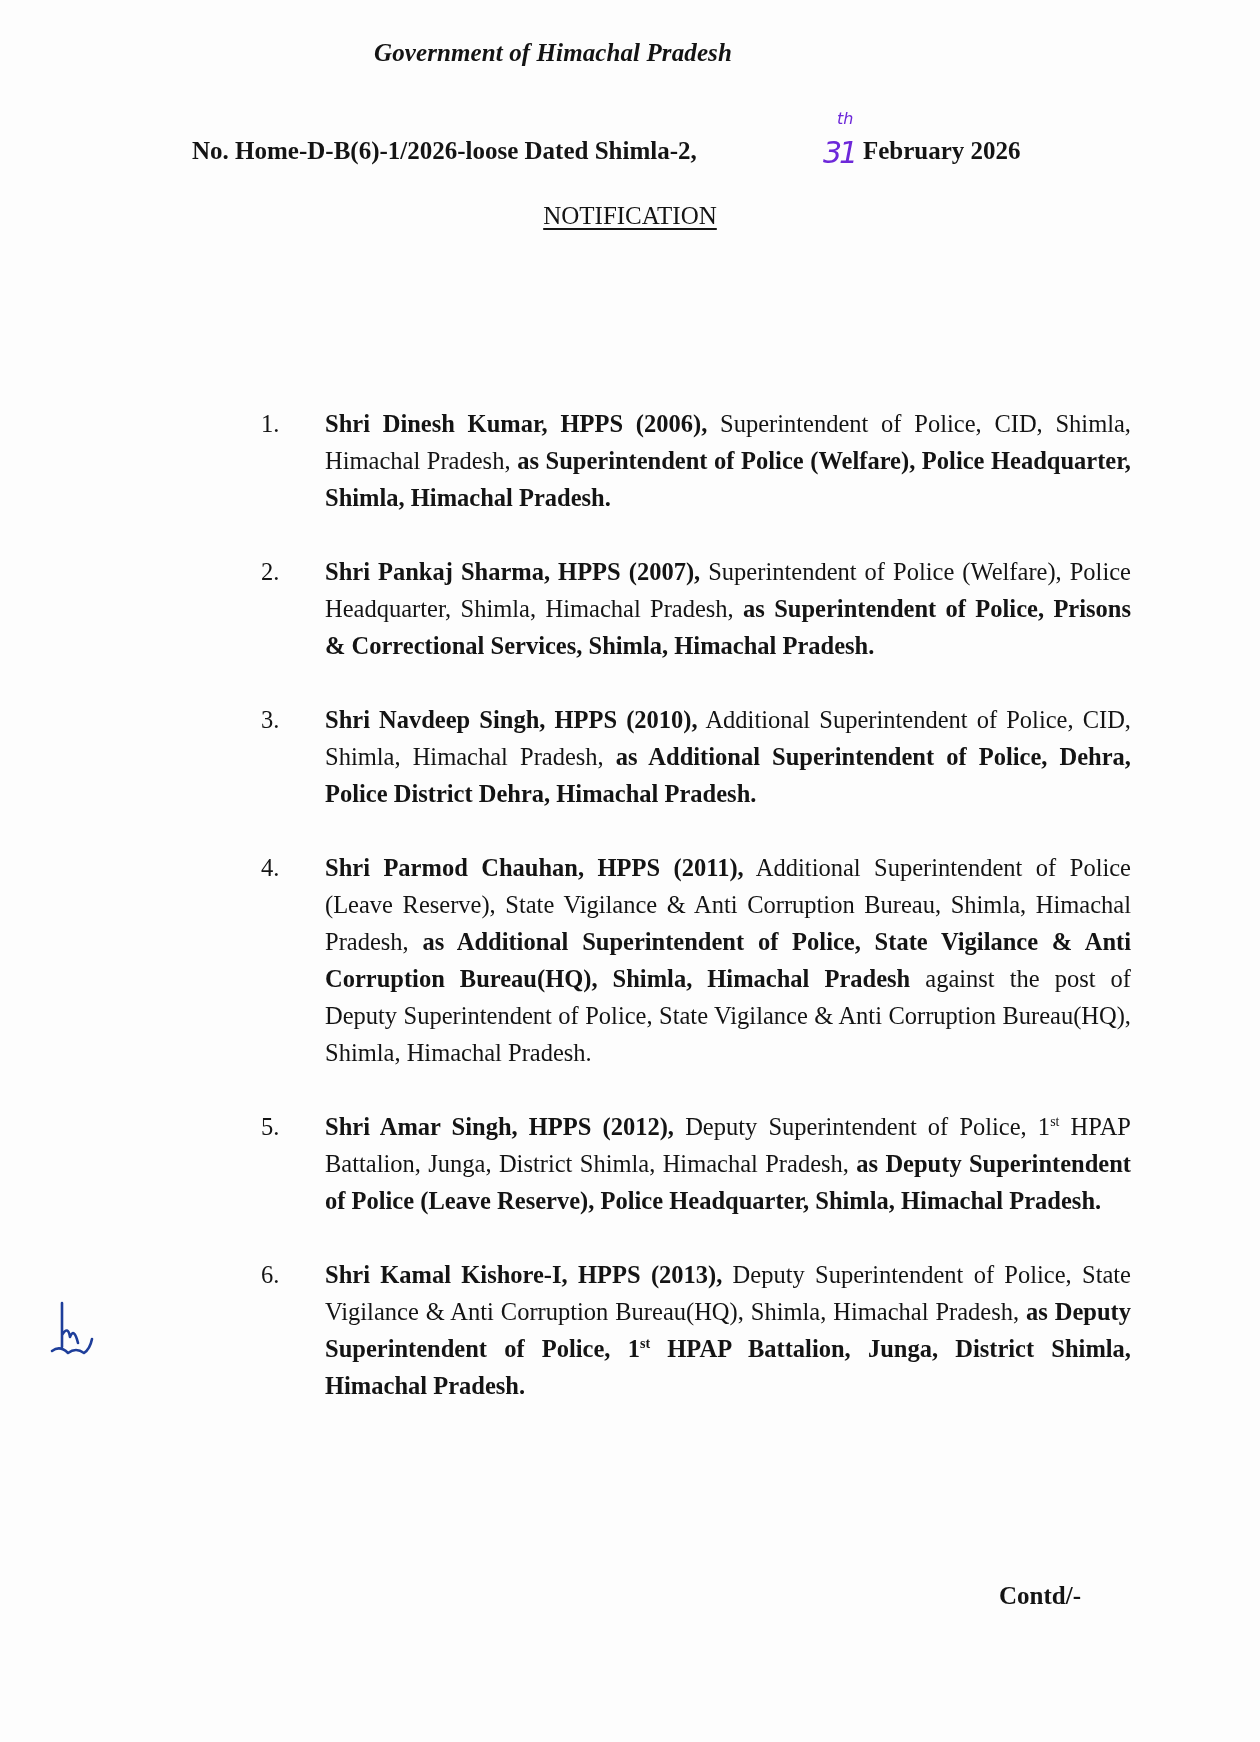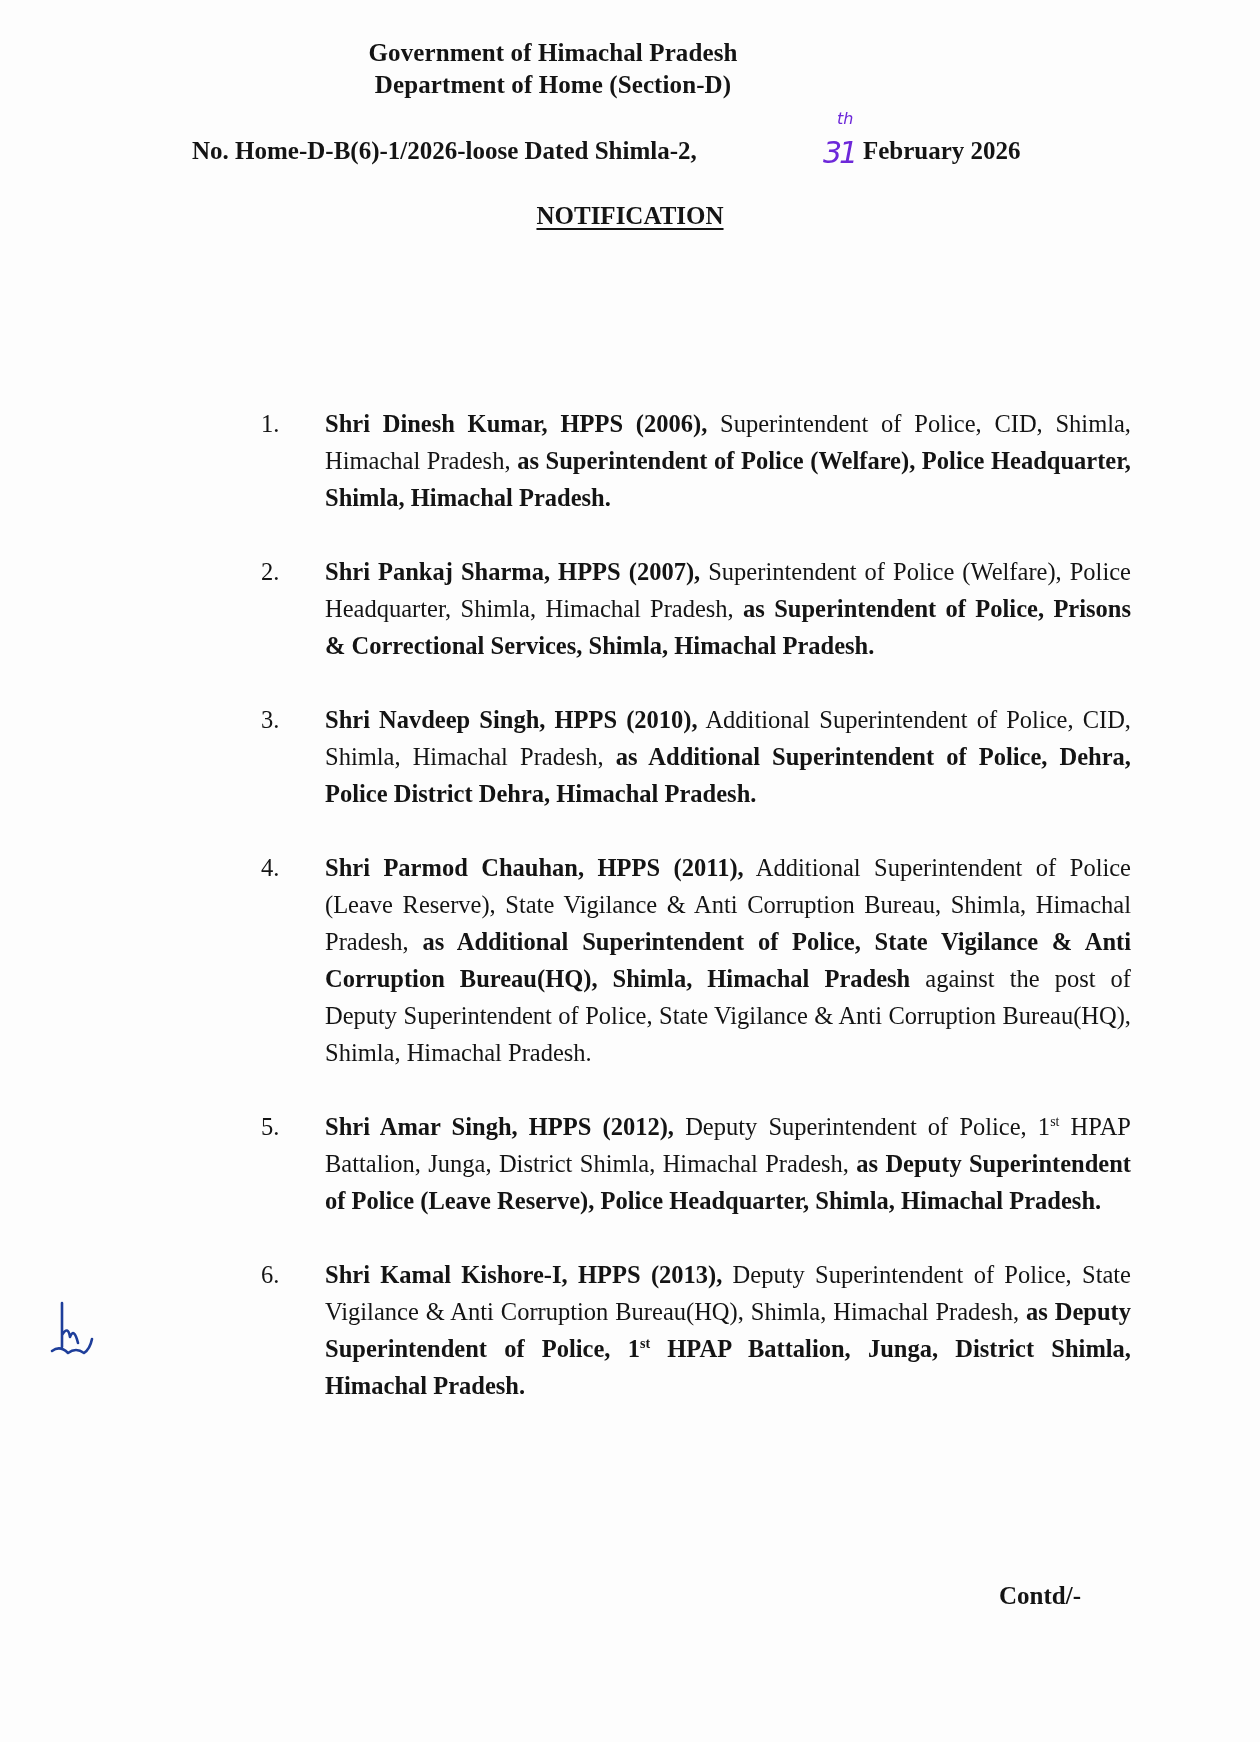--- a/index.html
+++ b/index.html
@@ -2,47 +2,46 @@
 <html><head>
 <meta charset="utf-8">
 <style>
   html, body { margin: 0; padding: 0; background: #ffffff; }
   body {
     width: 1260px; height: 1742px; position: relative; overflow: hidden;
     font-family: "Liberation Serif", "DejaVu Serif", serif;
     color: #141414;
   }
   .page { position: absolute; left: 0; top: 0; width: 1260px; height: 1742px; background: #fdfdfd; }
-  .hdr { position: absolute; left: 0; width: 1106px; text-align: center; font-weight: bold; font-size: 25px; letter-spacing: 0.1px; }
+  .hdr { position: absolute; left: 0; width: 1106px; text-align: center; font-weight: bold; font-size: 25px; letter-spacing: 0.1px; font-style: italic; }
   #hdr1 { top: 39px; }
   #hdr2 { top: 71px; }
   .refline { position: absolute; top: 137px; left: 192px; font-weight: bold; font-size: 25px; white-space: nowrap; }
   .refline .datepart { position: absolute; left: 653px; top: 0; white-space: nowrap; }
   .hand { font-family: "DejaVu Sans", sans-serif; color: #6d28d9; font-weight: normal; font-style: italic; }
   .hand-day { position: absolute; left: -22px; top: -2px; font-size: 30px; letter-spacing: -3px; }
   .hand-sup { position: absolute; left: -8px; top: -28px; font-size: 16px; }
-  .notif { position: absolute; top: 202px; left: 0; width: 1260px; text-align: center; font-weight: bold; font-size: 25px; }
+  .notif { position: absolute; top: 202px; left: 0; width: 1260px; text-align: center; font-weight: normal; font-size: 25px; }
   .notif span { text-decoration: underline; text-underline-offset: 4px; }
   .intro { position: absolute; left: 181px; top: 258px; width: 950px; font-size: 25px; line-height: 47px; text-align: justify; }
   .intro .indent { display: inline-block; width: 133px; }
   .items { position: absolute; left: 181px; top: 405px; width: 950px; }
   .item { position: relative; padding-left: 144px; font-size: 24.5px; line-height: 37px; text-align: justify; margin-bottom: 37px; }
   .item .num { position: absolute; left: 80px; top: 0; }
   .item b { font-weight: bold; }
   sup { font-size: 14px; line-height: 0; }
   .contd { position: absolute; top: 1582px; left: 999px; font-weight: bold; font-size: 25px; }
   .initials { position: absolute; left: 46px; top: 1295px; width: 60px; height: 70px; }
 </style>
 </head>
 <body>
 
 <div class="page">
 
   <div class="hdr" id="hdr1">Government of Himachal Pradesh</div>
-  <div class="hdr" id="hdr2">Department of Home (Section-D)</div>
 
   <div class="refline">
     <span>No. Home-D-B(6)-1/2026-loose Dated   Shimla-2,</span>
     <span class="datepart">
       <span class="hand hand-sup">th</span>
       <span class="hand hand-day">31</span>
       <span style="margin-left:18px">February 2026</span>
     </span>
   </div>
 

